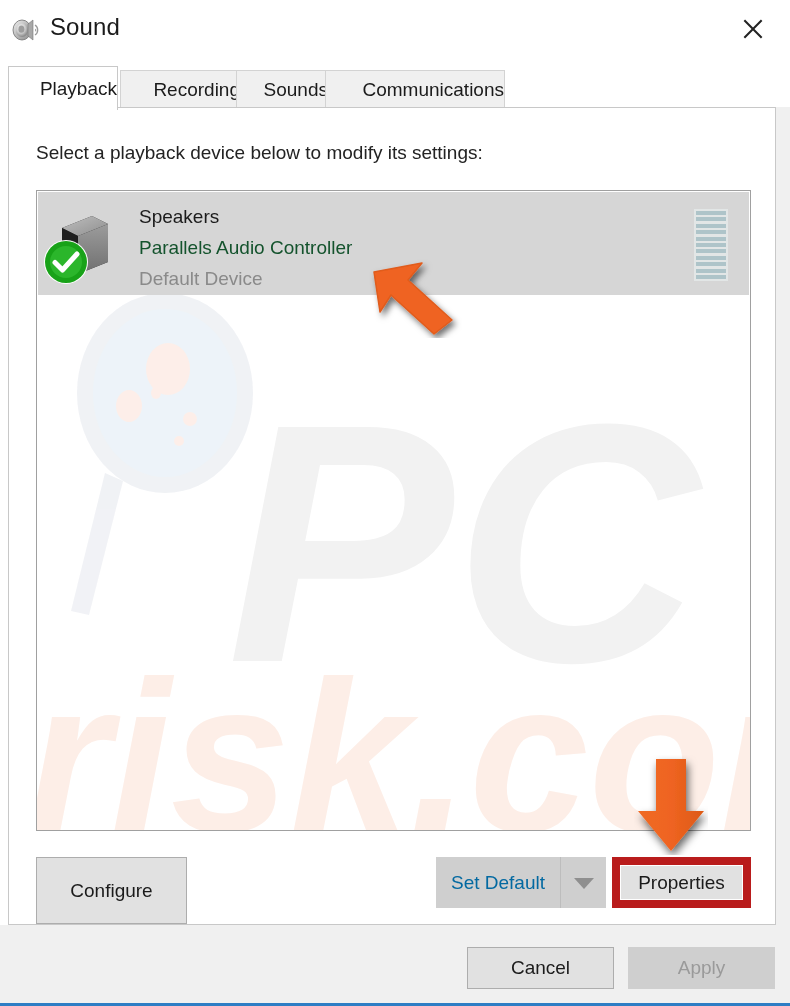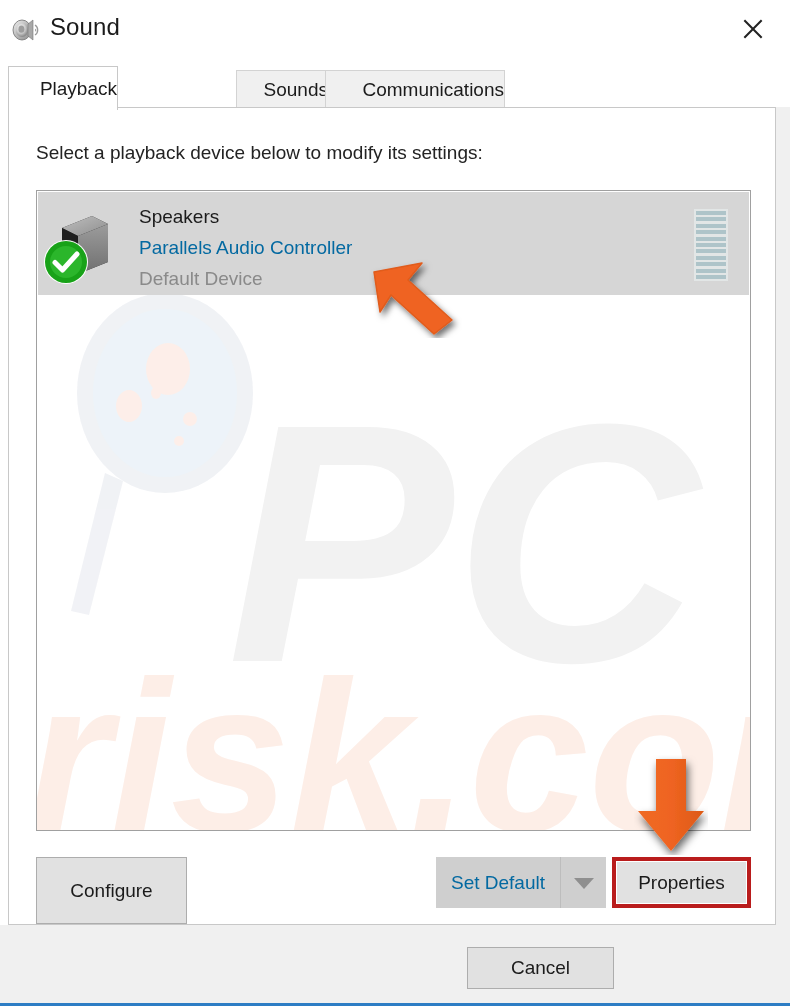--- a/index.html
+++ b/index.html
@@ -144,21 +144,21 @@
   .device-name {
     position: absolute;
     left: 101px; top: 14px;
     font-size: 19px;
     color: #1b1b1b;
   }
   .device-sub1 {
     position: absolute;
     left: 101px; top: 45px;
     font-size: 19px;
-    color: #0369a1;
+    color: #14532d;
   }
   .device-sub2 {
     position: absolute;
     left: 101px; top: 76px;
     font-size: 19px;
     color: #8a8a8a;
   }
   .meter {
     position: absolute;
     right: 21px; top: 17px;
@@ -189,21 +189,21 @@
     font-family: "Liberation Sans", sans-serif;
     z-index: 5;
   }
   .btn.disabled {
     color: #9a9a9a;
     background: #cfcfcf;
     border-color: #cfcfcf;
     cursor: default;
   }
   .btn.focused {
-    border: 4px solid #b91c1c;
+    border: 8px solid #b91c1c;
     background: #e1e1e1;
     box-shadow: inset 0 0 0 1px #ffffff;
   }
 
   .btn-configure { left: 36px; top: 857px; width: 151px; height: 67px; }
 
   .setdefault-group {
     position: absolute;
     left: 436px; top: 857px;
     width: 124px; height: 51px;
@@ -290,20 +290,23 @@
     </div>
     <div class="title-text">Sound</div>
     <div class="close-btn">
       <svg viewBox="0 0 24 24" width="26" height="26">
         <path d="M4 4 L20 20 M20 4 L4 20" stroke="#232323" stroke-width="1.9" fill="none"></path>
       </svg>
     </div>
   </div>
 
   <div class="tabstrip">
+    <div class="tab" style="left:120px;width:121px;">
+      <span>Recording</span>
+    </div>
     <div class="tab" style="left:236px;width:93px;">
       <span>Sounds</span>
     </div>
     <div class="tab" style="left:325px;width:180px;">
       <span>Communications</span>
     </div>
     <div class="tab selected" style="left:8px;width:110px;">
       <span>Playback</span>
     </div>
   </div>
@@ -396,20 +399,23 @@
   </div>
 
   <div class="btn btn-properties focused">
     <span>Properties</span>
   </div>
 
   <div class="bottombar"></div>
   <div class="btn btn-cancel">
     <span>Cancel</span>
   </div>
+  <div class="btn btn-apply disabled">
+    <span>Apply</span>
+  </div>
 
   <svg class="arrow-cursor" viewBox="0 0 96 88">
     <defs>
       <filter id="sh1" x="-40%" y="-40%" width="190%" height="190%">
         <feDropShadow dx="3" dy="4" stdDeviation="3.2" flood-color="#000000" flood-opacity="0.55"></feDropShadow>
       </filter>
     </defs>
     <path d="M6 22 L54 13 L40 30 L84 70 L66 84 L23 45 L12 62 Z" fill="#ef6421" stroke="#e05b1c" stroke-width="1.5" stroke-linejoin="round" filter="url(#sh1)"></path>
   </svg>
 

